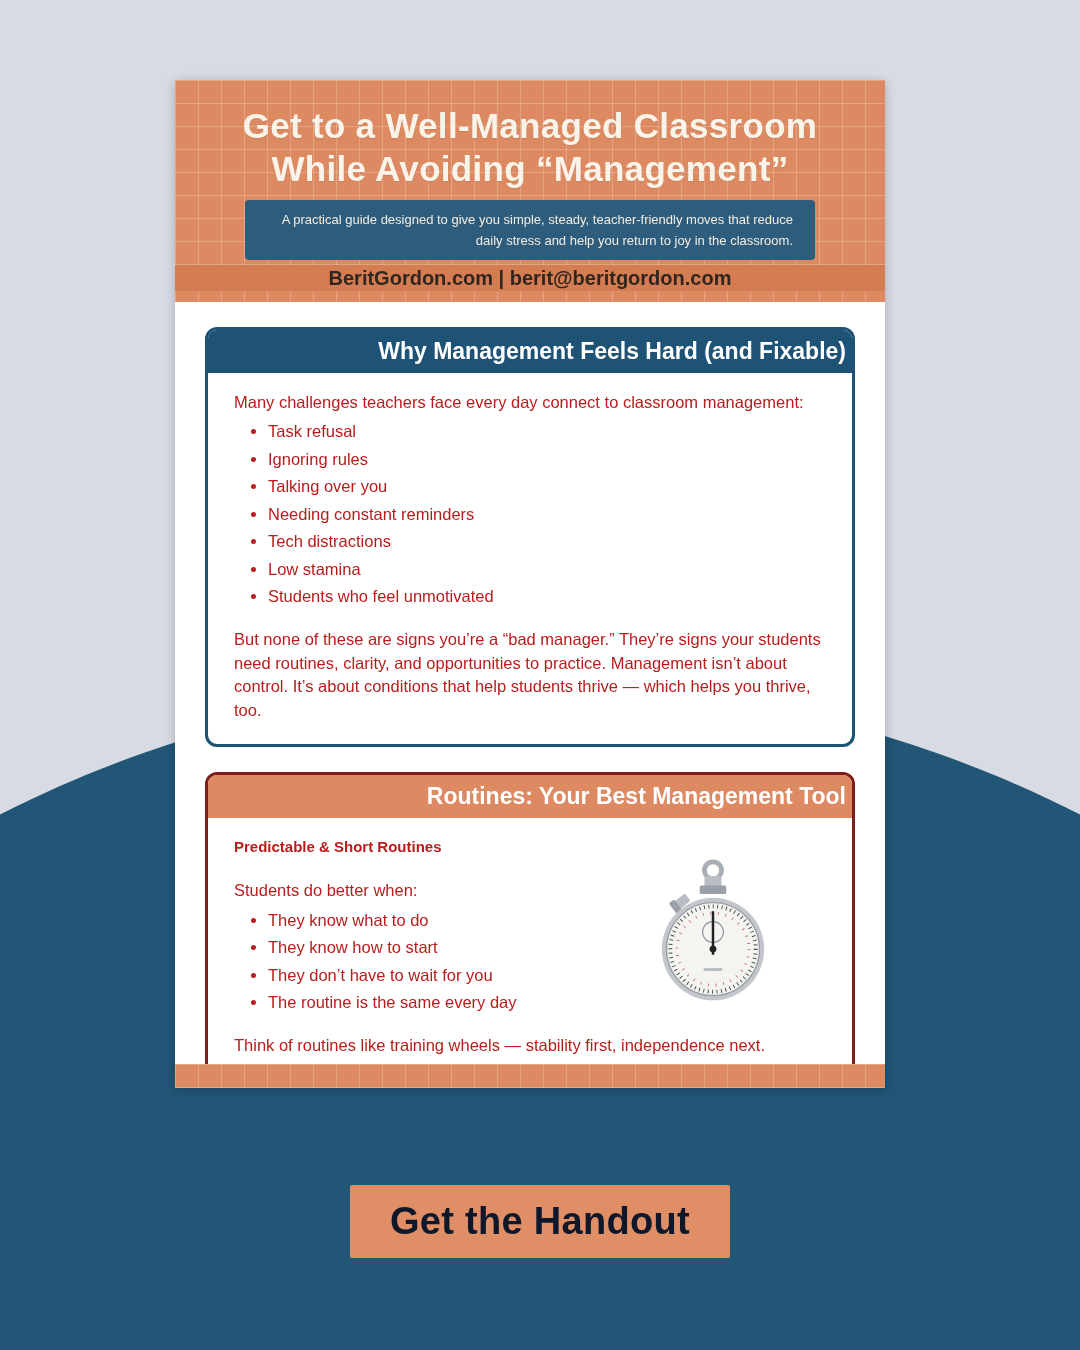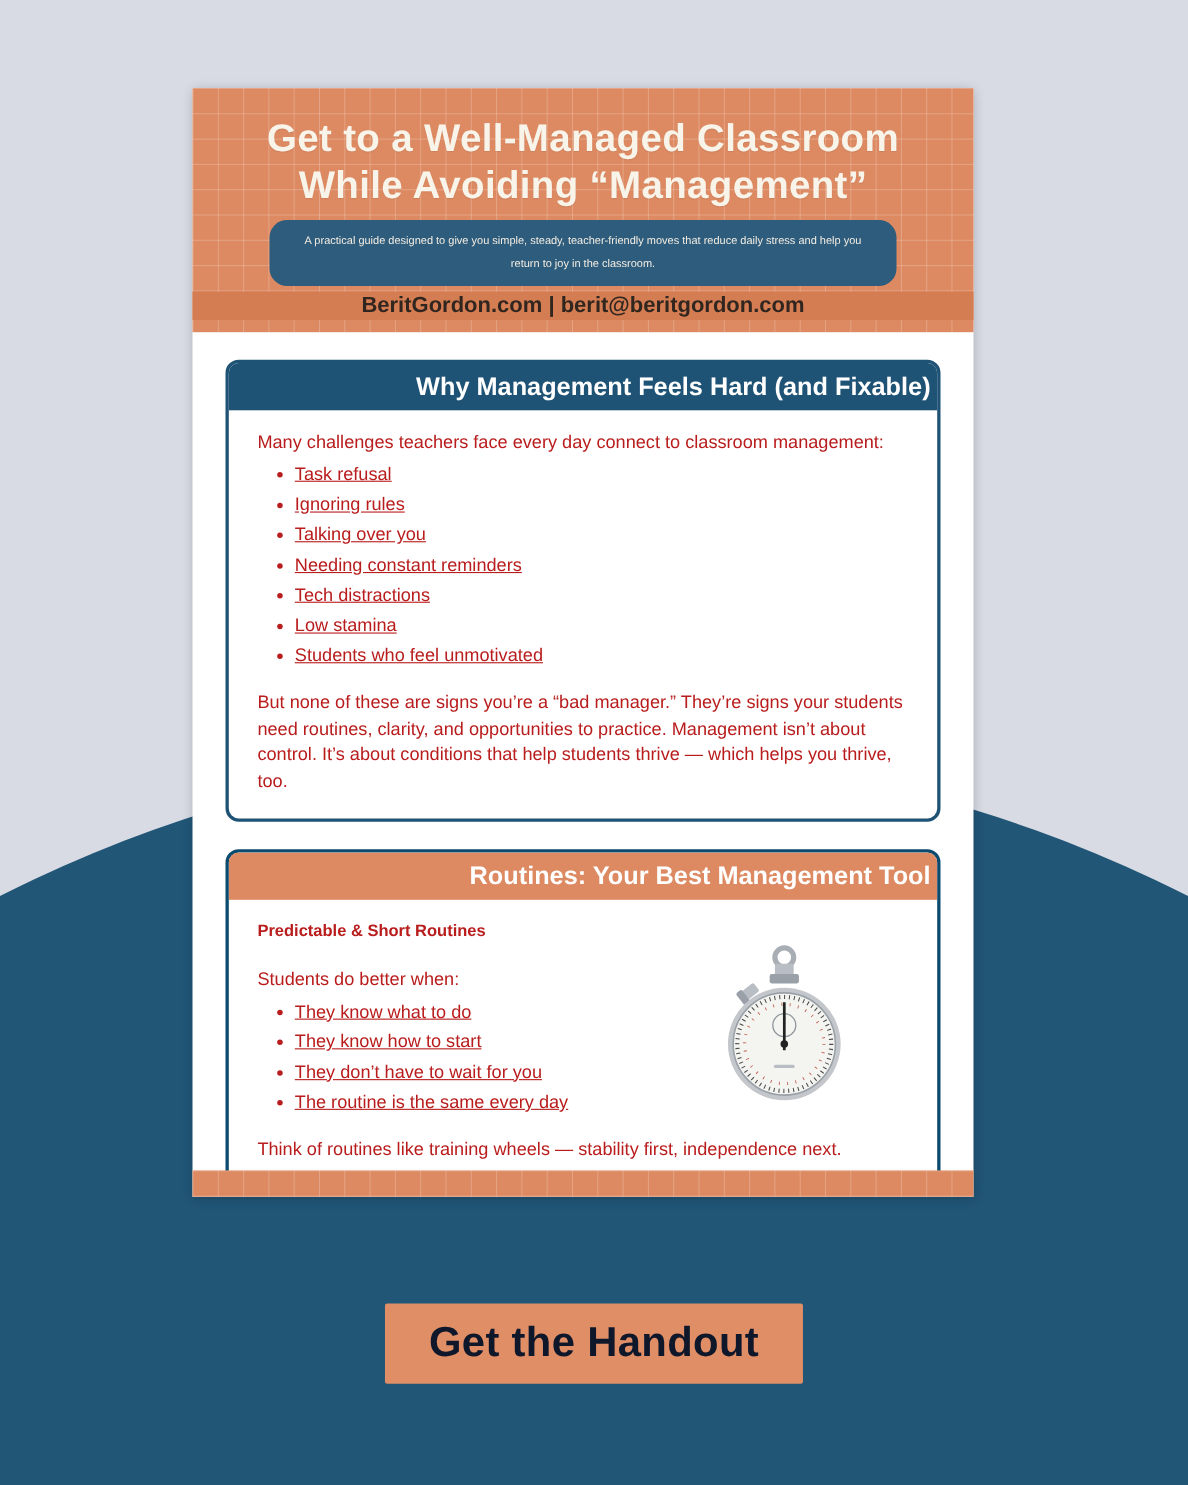--- a/index.html
+++ b/index.html
@@ -42,53 +42,54 @@
   }
   .flyer-title {
     color:#f8f4ea; font-weight:bold;
     font-size:35px; line-height:43px; letter-spacing:.3px;
     text-shadow:0 1px 1px rgba(0,0,0,.08);
   }
   .subtitle-pill {
     display:inline-block; margin-top:10px;
     max-width:570px;
     background:#2e5c7d; color:#f3ede1;
-    border-radius:16px;
-    font-size:10px; line-height:21px;
+    border-radius:4px;
+    font-size:13px; line-height:21px;
     padding:9px 22px;
+    text-align:right;
   }
   .contact-bar {
     position:absolute; left:0; right:0; bottom:11px;
     background:#d57d52;
     color:#30261f; font-size:20px; font-weight:bold;
     height:26px; line-height:26px; text-align:center;
   }
 
   
   .card {
     margin:25px 30px 0;
     border-radius:12px; overflow:hidden;
     background:#fff;
   }
   .card-blue   { border:3px solid #1f5376; }
-  .card-orange { border:3px solid #0c4a6e; }
+  .card-orange { border:3px solid #7f1d1d; }
   .card-header {
     color:#ffffff; font-weight:bold; font-size:23px;
     text-align:right; padding:8px 6px;
   }
   .header-blue   { background:#1f5376; }
   .header-orange { background:#dd8a62; }
   .card-body {
     position:relative;
     padding:18px 26px 22px;
     color:#b91c1c; font-size:16.5px; line-height:1.42;
   }
   .card-body p.intro { margin-bottom:6px; }
   .card-body ul { list-style:disc; margin:2px 0 0 14px; padding-left:20px; }
-  .card-body li { margin:4px 0;text-decoration:underline; }
+  .card-body li { margin:4px 0; }
   .card-body p.outro { margin-top:20px; }
   .subheading { font-size:15px; font-weight:bold; margin-bottom:22px; }
 
   .stopwatch {
     position:absolute; top:40px; right:82px;
     width:114px; height:148px;
   }
 
   .bottom-strip {
     position:absolute; left:0; right:0; bottom:0;

